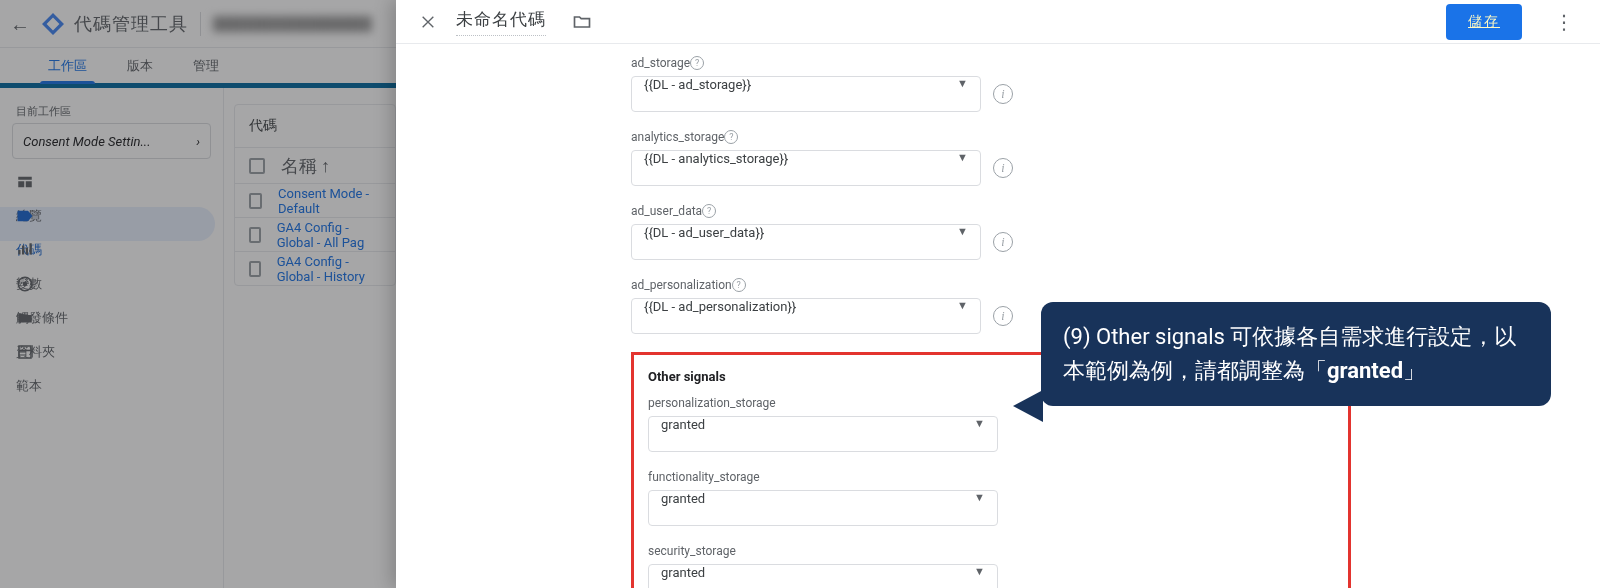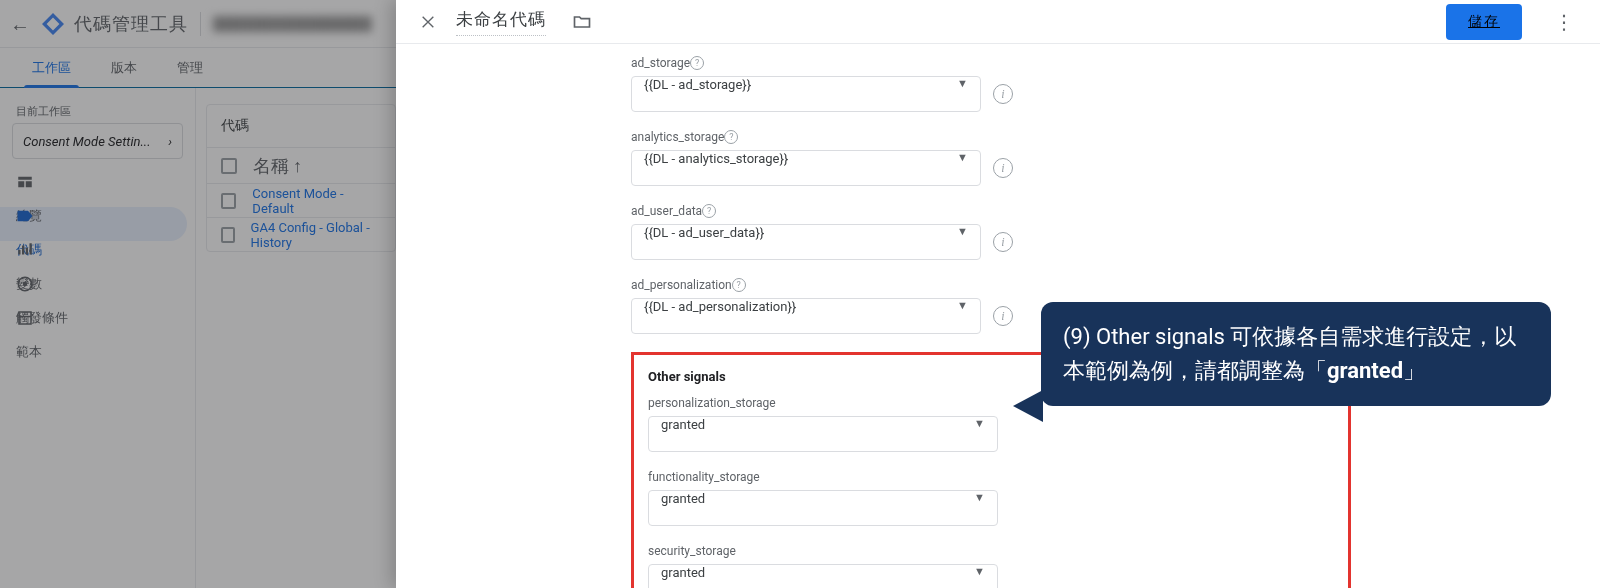--- a/index.html
+++ b/index.html
@@ -17,27 +17,27 @@
   .bg-header {
     display: flex; align-items: center; height: 48px; padding: 0 8px;
     border-bottom: 1px solid #e8eaed;
   }
   .bg-header .arrow { width: 24px; text-align: center; color: #5f6368; font-size: 20px; }
   .bg-header .logo { margin: 0 10px; }
   .bg-header .title { font-size: 18px; color: #5f6368; letter-spacing: 1px; white-space: nowrap; }
   .bg-header .sep { width: 1px; height: 24px; background: #dadce0; margin: 0 12px; }
   .bg-header .acct { filter: blur(4px); color:#999; font-size:14px; white-space:nowrap; overflow:hidden; }
 
-  .bg-tabs { display: flex; height: 40px; border-bottom: 1px solid #0369a1; padding-left: 12px; }
+  .bg-tabs { display: flex; height: 40px; border-bottom: 5px solid #0369a1; padding-left: 28px; }
   .bg-tab { padding: 0 20px; font-size: 13px; display:flex; align-items:center; color:#5f6368; position:relative; }
   .bg-tab.active { color:#1a73e8; }
   .bg-tab.active::after { content:""; position:absolute; left:12px; right:12px; bottom:-1px; height:3px; background:#1a73e8; border-radius:3px 3px 0 0; }
 
   .bg-body { display:flex; height: calc(100% - 88px); }
-  .bg-side { width: 196px; border-right:1px solid #e8eaed; padding-top:8px; }
+  .bg-side { width: 224px; border-right:1px solid #e8eaed; padding-top:8px; }
   .bg-ws-label { font-size:11px; color:#5f6368; padding: 8px 16px 4px; }
   .bg-ws-sel { margin:0 12px 14px; height:36px; border:1px solid #dadce0; border-radius:4px;
     display:flex; align-items:center; justify-content:space-between; padding:0 10px; font-size:13px; color:#202124; background:#fff;font-style:italic;}
   .bg-nav-item { display:flex; align-items:flex-start; height:34px; padding:0 16px; font-size:13px; color:#5f6368; gap:16px;flex-direction:column;}
   .bg-nav-item.active { background:#e8f0fe; color:#1967d2; border-top-right-radius:17px; border-bottom-right-radius:17px; margin-right:8px;}
   .bg-nav-ico { width:18px; height:18px; display:inline-flex; align-items:center; justify-content:center; }
 
   .bg-main { flex:1; padding:16px 0 0 10px; }
   .bg-card { background:#fff; border:1px solid #e8eaed; border-radius:4px; }
   .bg-card-h { padding:12px 14px; font-size:14px; color:#3c4043;}
@@ -52,21 +52,21 @@
     display:flex; flex-direction:column;
   }
   .ov-header {
     display:flex; align-items:center; height:44px; padding:0 20px; gap:16px;
     border-bottom:1px solid #e8eaed;
   }
   .x-btn { width:24px; height:24px; display:flex; align-items:center; justify-content:center; color:#5f6368; cursor:pointer; font-size:20px;}
   .ov-title { font-size:17px; color:#3c4043; border-bottom:1px dotted #bdc1c6; padding-bottom:4px; letter-spacing:1px;}
   .folder-ico { color:#5f6368; margin-left:10px; display:flex; }
   .ov-spacer { flex:1; }
-  .save-btn { background:#1a73e8; color:#000000; border:none; height:36px; padding:0 22px; border-radius:4px; font-size:14px; letter-spacing:2px; cursor:pointer;text-decoration:underline;}
+  .save-btn { background:#1a73e8; color:#fef9c3; border:none; height:36px; padding:0 22px; border-radius:4px; font-size:14px; letter-spacing:2px; cursor:pointer;text-decoration:underline;}
   .more-btn { width:32px; text-align:center; color:#5f6368; font-size:20px; cursor:pointer; margin-left:10px;}
 
   .ov-body { flex:1; overflow:auto; }
   .form-col { width:720px; margin-left:235px; padding-top:8px; }
 
   .f-label { font-size:12px; color:#5f6368; margin:4px 0 6px; display:flex; align-items:center; }
   .help-ico { width:14px; height:14px; border:1.2px solid #9aa0a6; border-radius:50%; font-size:9px; display:inline-flex; align-items:center; justify-content:center; color:#9aa0a6;}
   .f-row { display:flex; align-items:center; gap:12px; margin-bottom:18px;}
   .sel-box { width:350px; height:36px; border:1px solid #dadce0; border-radius:4px; background:#fff; display:flex; align-items:flex-start; justify-content:space-between; padding:0 12px; font-size:13px; color:#3c4043; cursor:pointer;}
   .chev { color:#5f6368; font-size:11px; }
@@ -150,20 +150,28 @@
             <svg width="18" height="18" viewBox="0 0 24 24">
               <circle cx="12" cy="12" r="9" fill="none" stroke="#5f6368" stroke-width="2"></circle>
               <circle cx="12" cy="12" r="3" fill="#5f6368"></circle>
             </svg>
           </span>
         <span>觸發條件</span>
       </div>
       <div class="bg-nav-item">
         <span class="bg-nav-ico">
             <svg width="18" height="18" viewBox="0 0 24 24">
+              <path fill="#5f6368" d="M3 6h6l2 2h10v10H3V6z"></path>
+            </svg>
+          </span>
+        <span>資料夾</span>
+      </div>
+      <div class="bg-nav-item">
+        <span class="bg-nav-ico">
+            <svg width="18" height="18" viewBox="0 0 24 24">
               <path fill="none" stroke="#5f6368" stroke-width="2" d="M4 4h16v16H4zM4 10h16"></path>
             </svg>
           </span>
         <span>範本</span>
       </div>
     </div>
 
     <div class="bg-main">
       <div class="bg-card">
         <div class="bg-card-h">代碼</div>
@@ -171,20 +179,24 @@
           <span class="ck"></span>
           <span>名稱</span>
           <span style="margin-left:4px">↑</span>
         </div>
         <div class="bg-row">
             <span class="ck"></span>
             <span>Consent Mode - Default</span>
           </div>
         <div class="bg-row">
             <span class="ck"></span>
+            <span>GA4 Config - Global - All Pag</span>
+          </div>
+        <div class="bg-row">
+            <span class="ck"></span>
             <span>GA4 Config - Global - History</span>
           </div>
       </div>
     </div>
   </div>
 </div>
 
 <div class="overlay">
   <div class="ov-header">
     <div class="x-btn">

